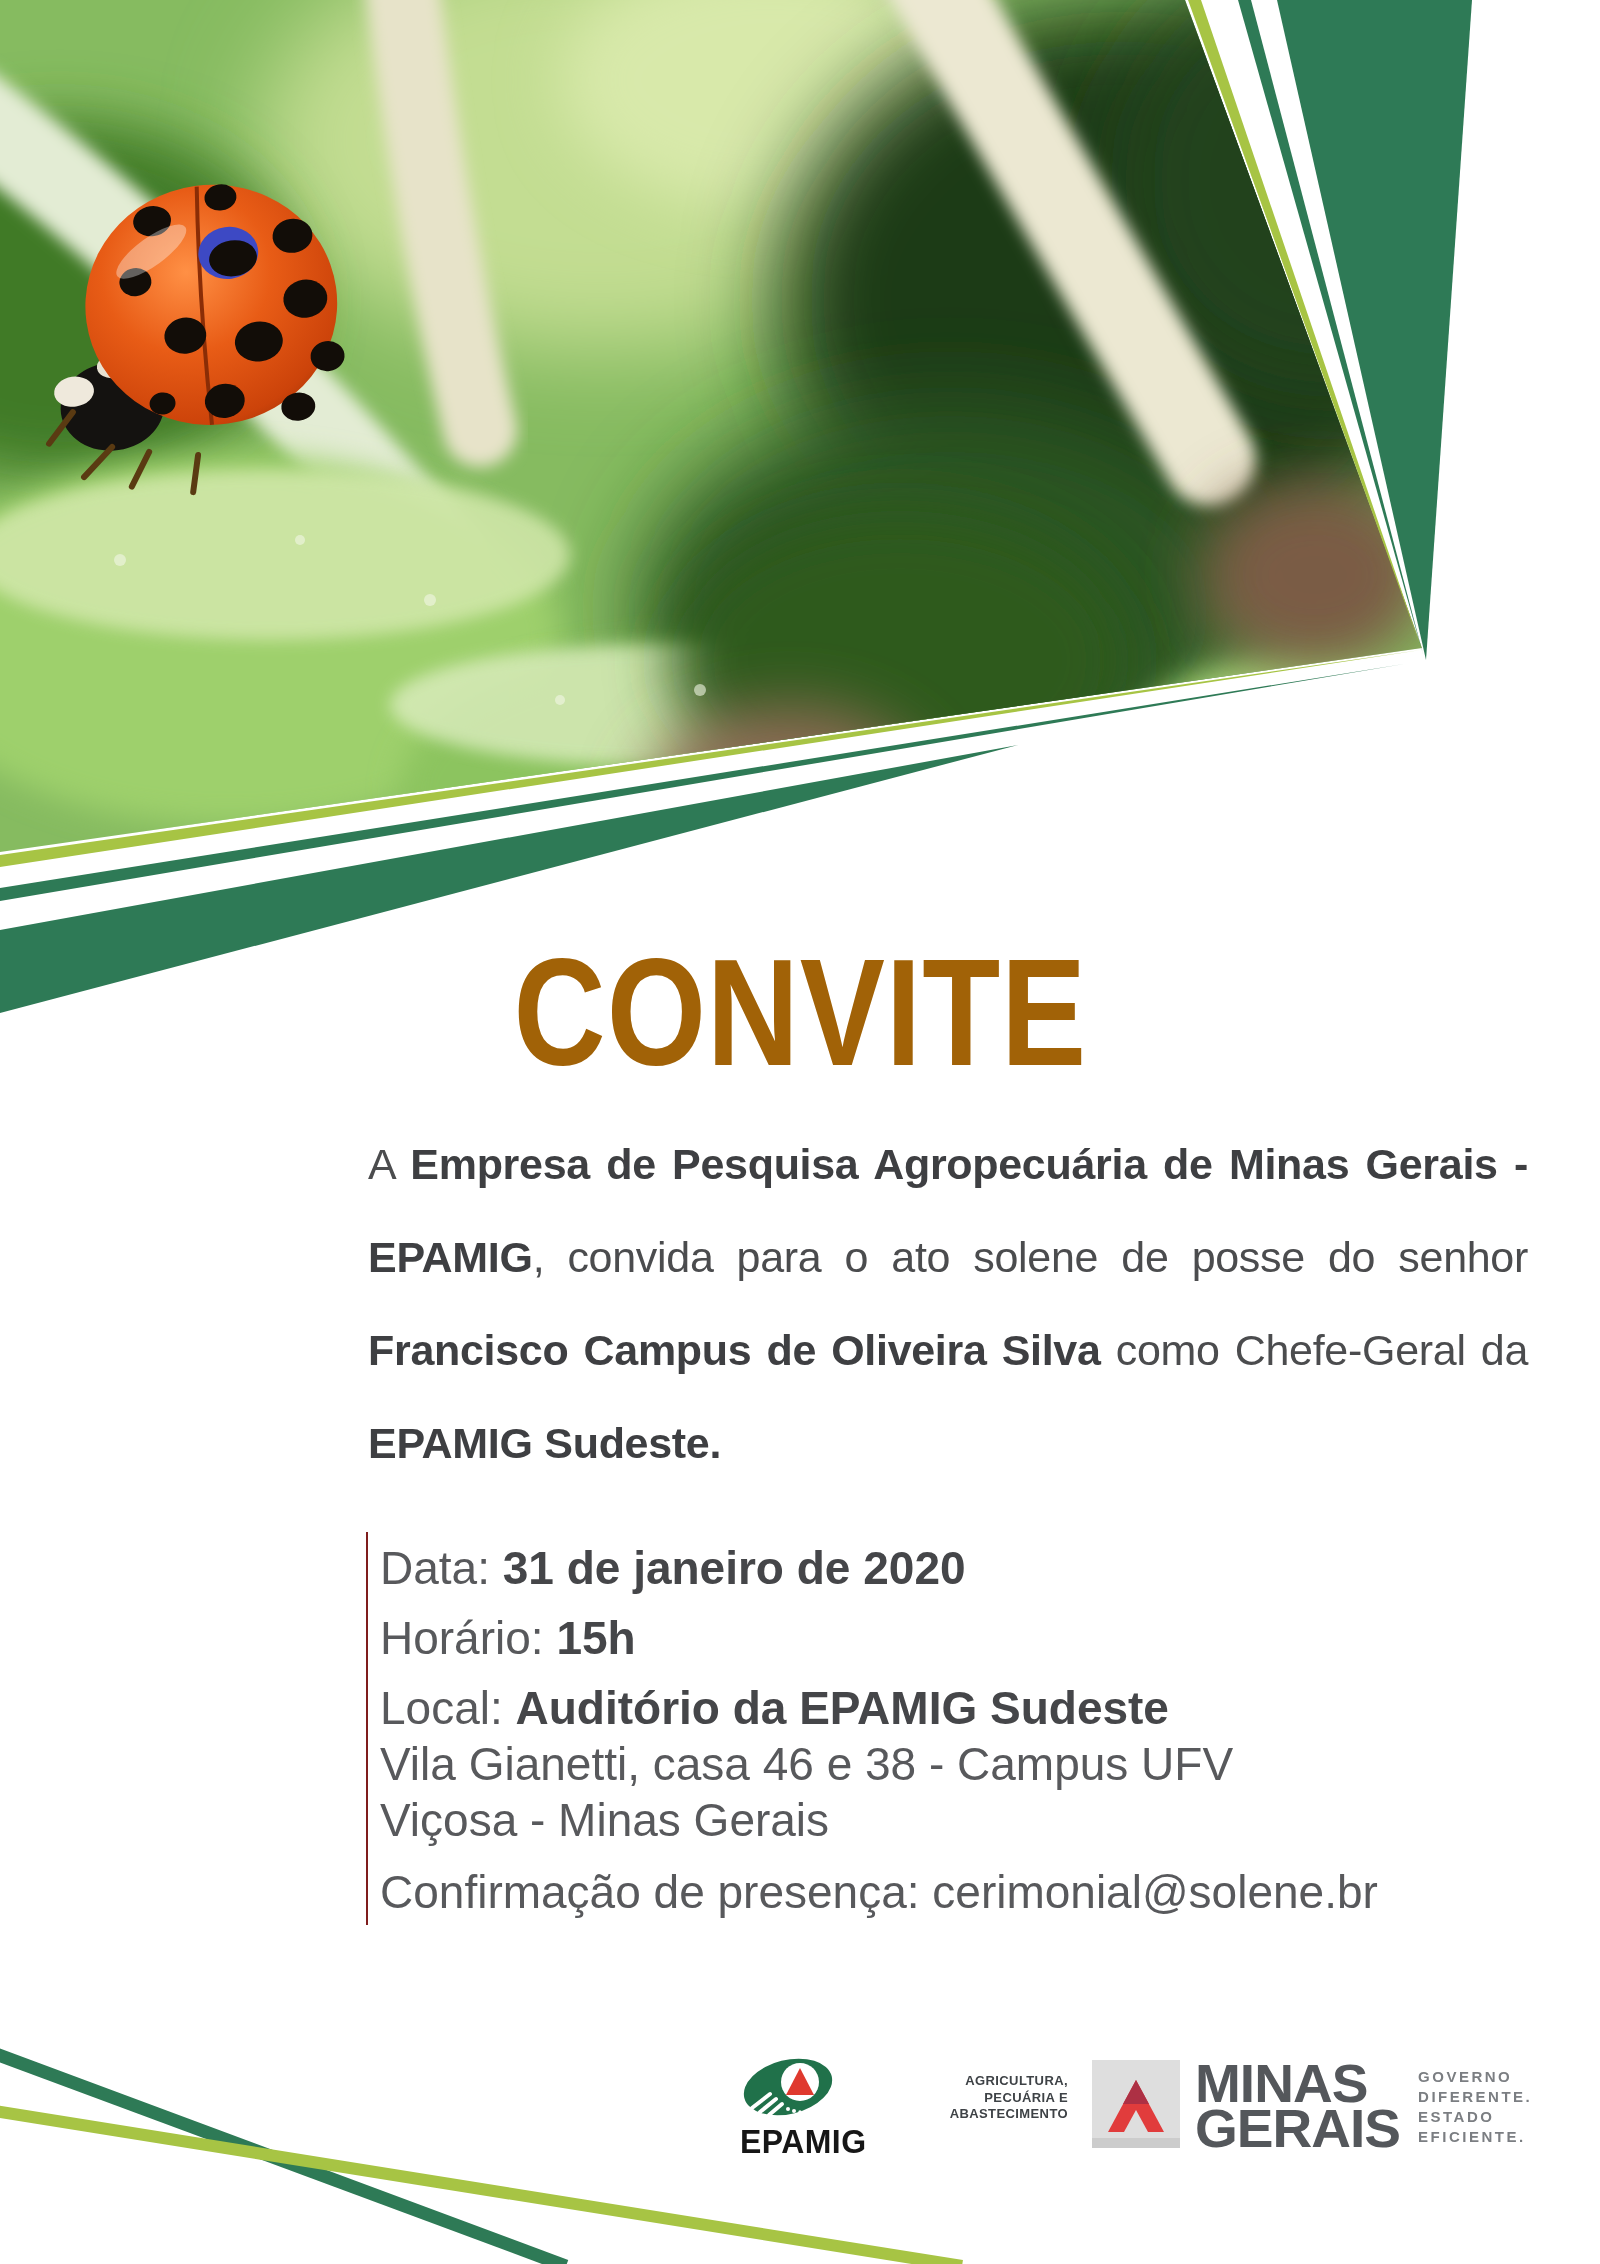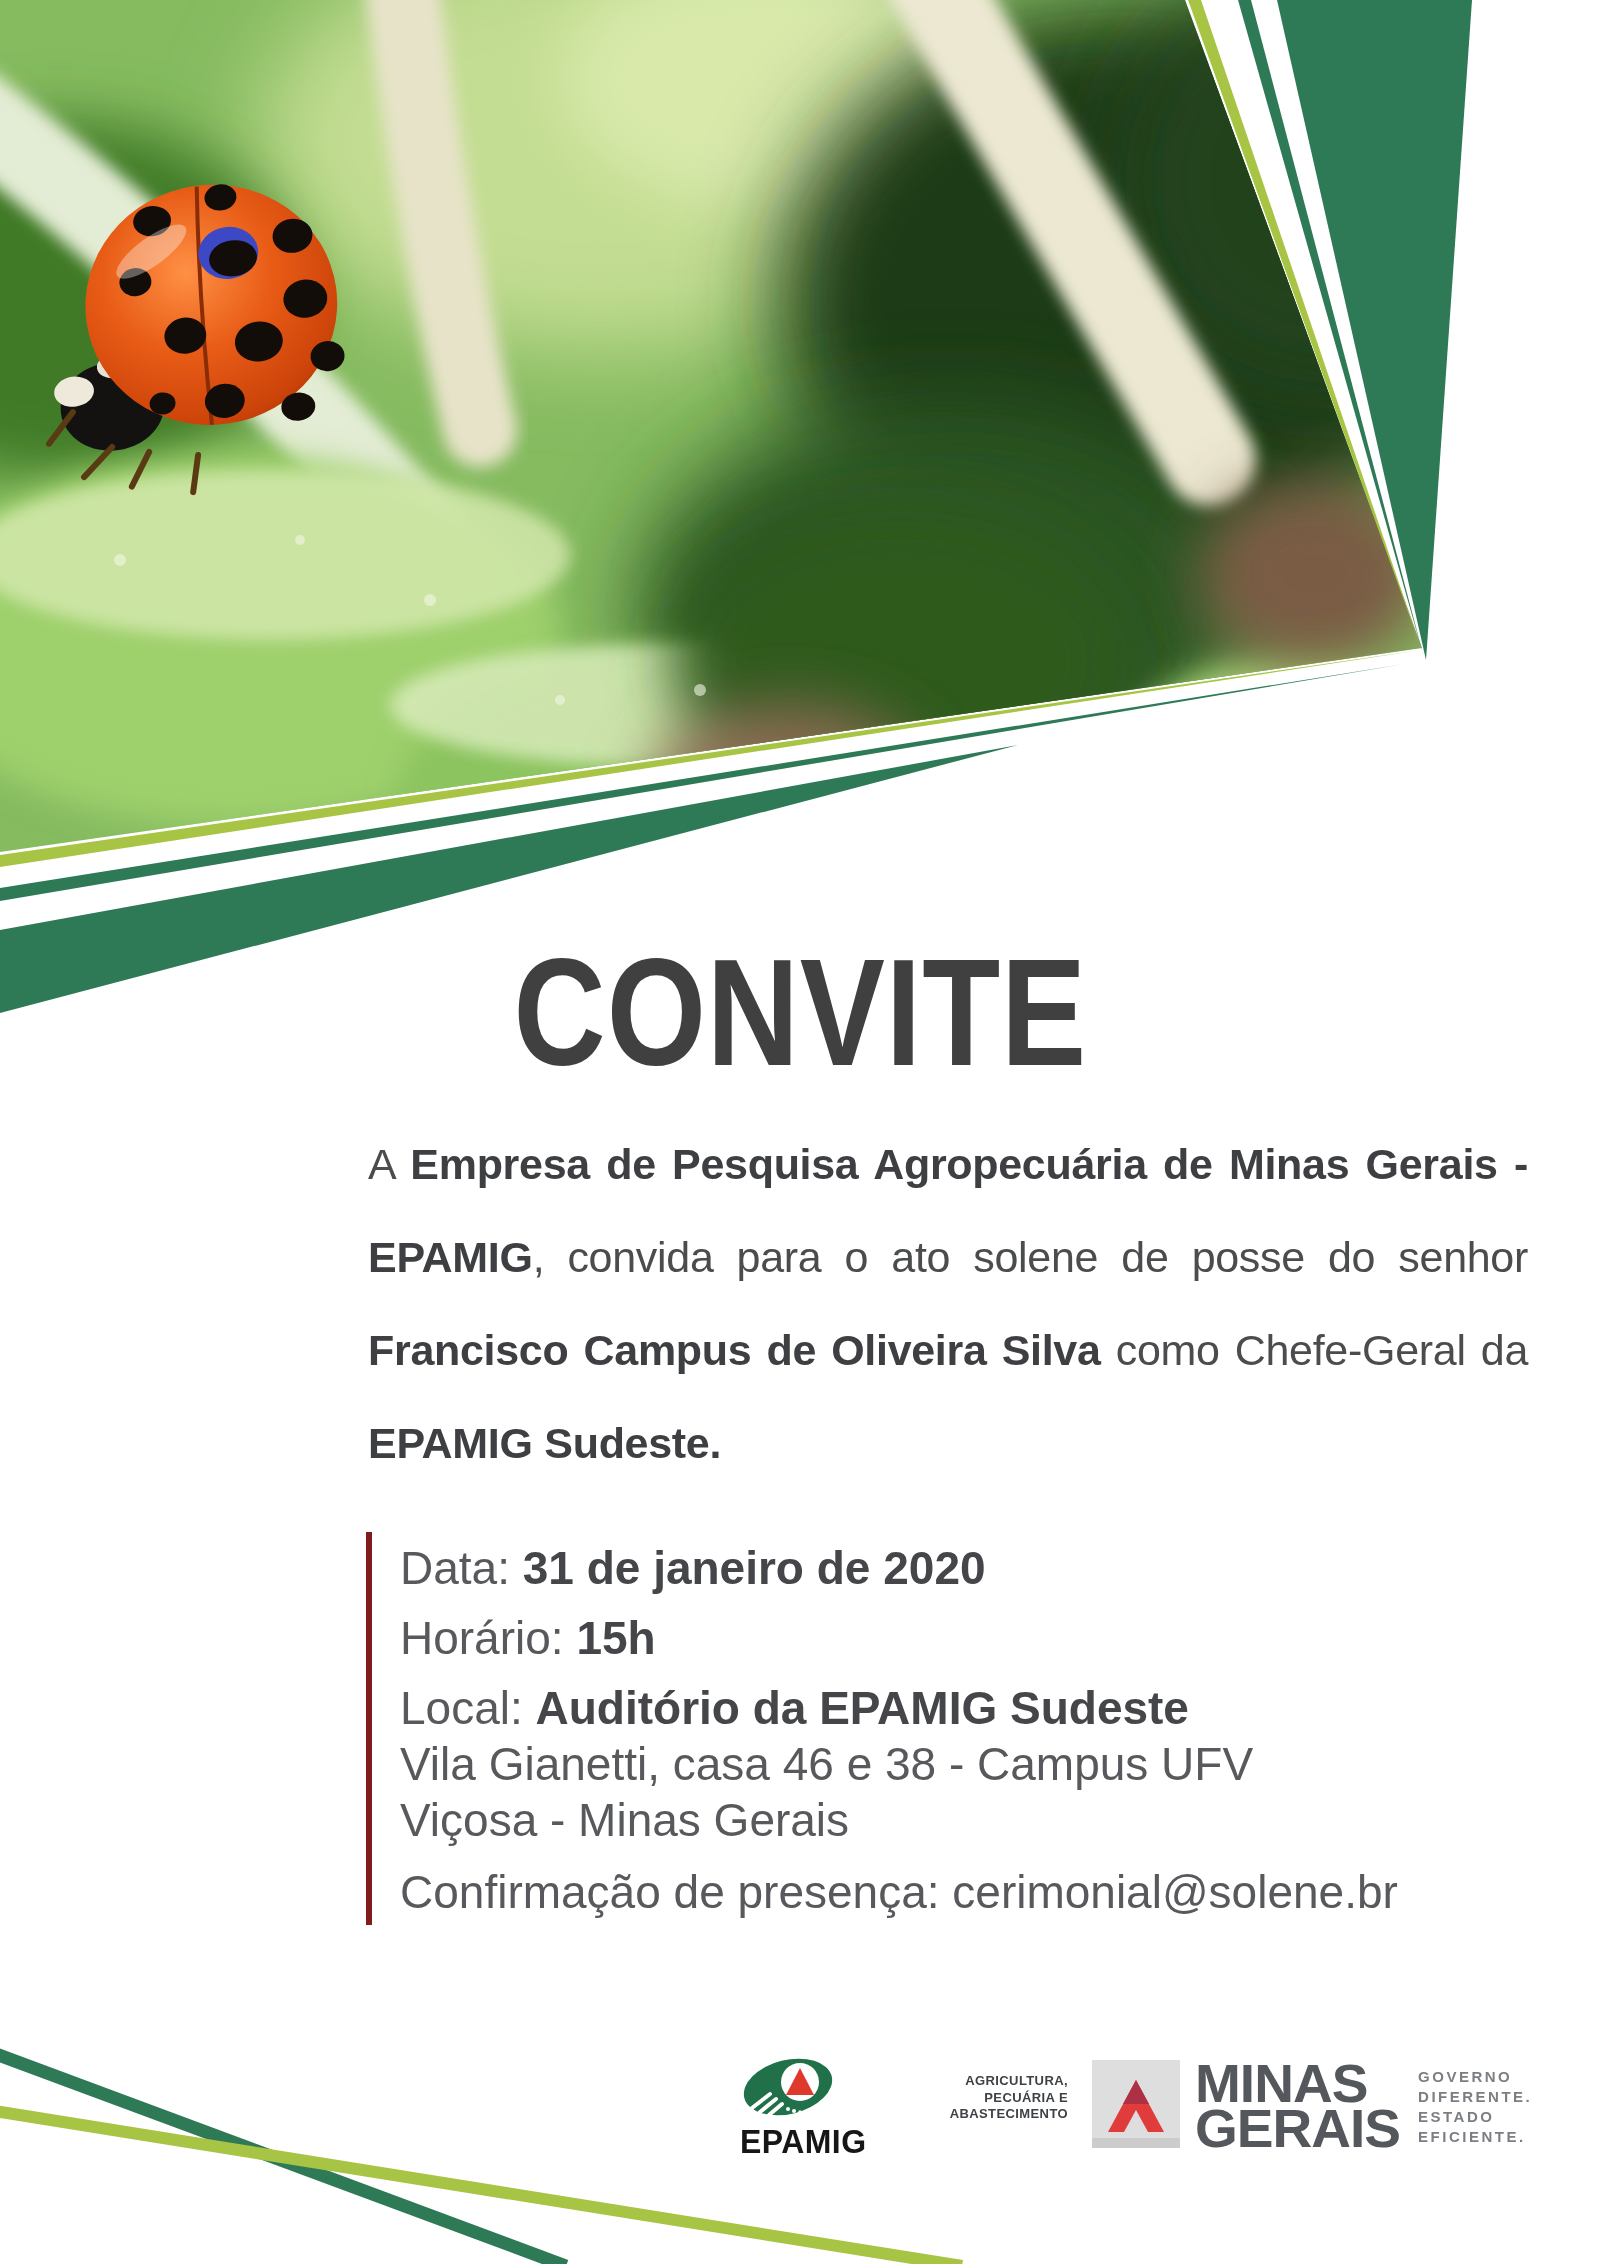--- a/index.html
+++ b/index.html
@@ -3,29 +3,29 @@
 <meta charset="utf-8">
 <style>
   html,body{margin:0;padding:0;background:#ffffff;}
   .page{position:relative;width:1600px;height:2264px;background:#fff;overflow:hidden;
         font-family:"Liberation Sans",sans-serif;}
   svg{display:block;}
   .hdr{position:absolute;top:0;left:0;}
   .corner{position:absolute;left:0;bottom:0;}
 
   .title{position:absolute;top:932px;left:0;width:1600px;text-align:center;
-         font-weight:bold;font-size:152px;color:#404040;line-height:160px;}
+         font-weight:bold;font-size:152px;color:#a16207;line-height:160px;}
   .title .tx{display:inline-block;transform:scaleX(.84);transform-origin:center;letter-spacing:1px;}
 
   .intro{position:absolute;left:368px;top:1118px;width:1160px;
          font-size:43px;line-height:93px;text-align:justify;color:#4b4c4e;letter-spacing:-.3px;}
   .intro b{color:#3e3f42;}
 
   .details{position:absolute;left:366px;top:1532px;width:1100px;
-           border-left:6px solid #7f1d1d;padding:10px 0 6px 28px;
+           border-left:2px solid #7f1d1d;padding:10px 0 6px 12px;
            font-size:46px;color:#58595c;}
   .details b{color:#454649;}
   .d-row{line-height:53px;}
   .mb18{margin-bottom:17px;}
   .mb4{margin-bottom:3px;}
   .mb44{margin-bottom:19px;}
 
   .footer{position:absolute;left:740px;top:2058px;display:flex;align-items:flex-start;}
   .ep-block{width:132px;text-align:center;}
   .ep-word{margin-top:4px;font-size:34px;font-weight:bold;color:#161616;letter-spacing:.5px;

